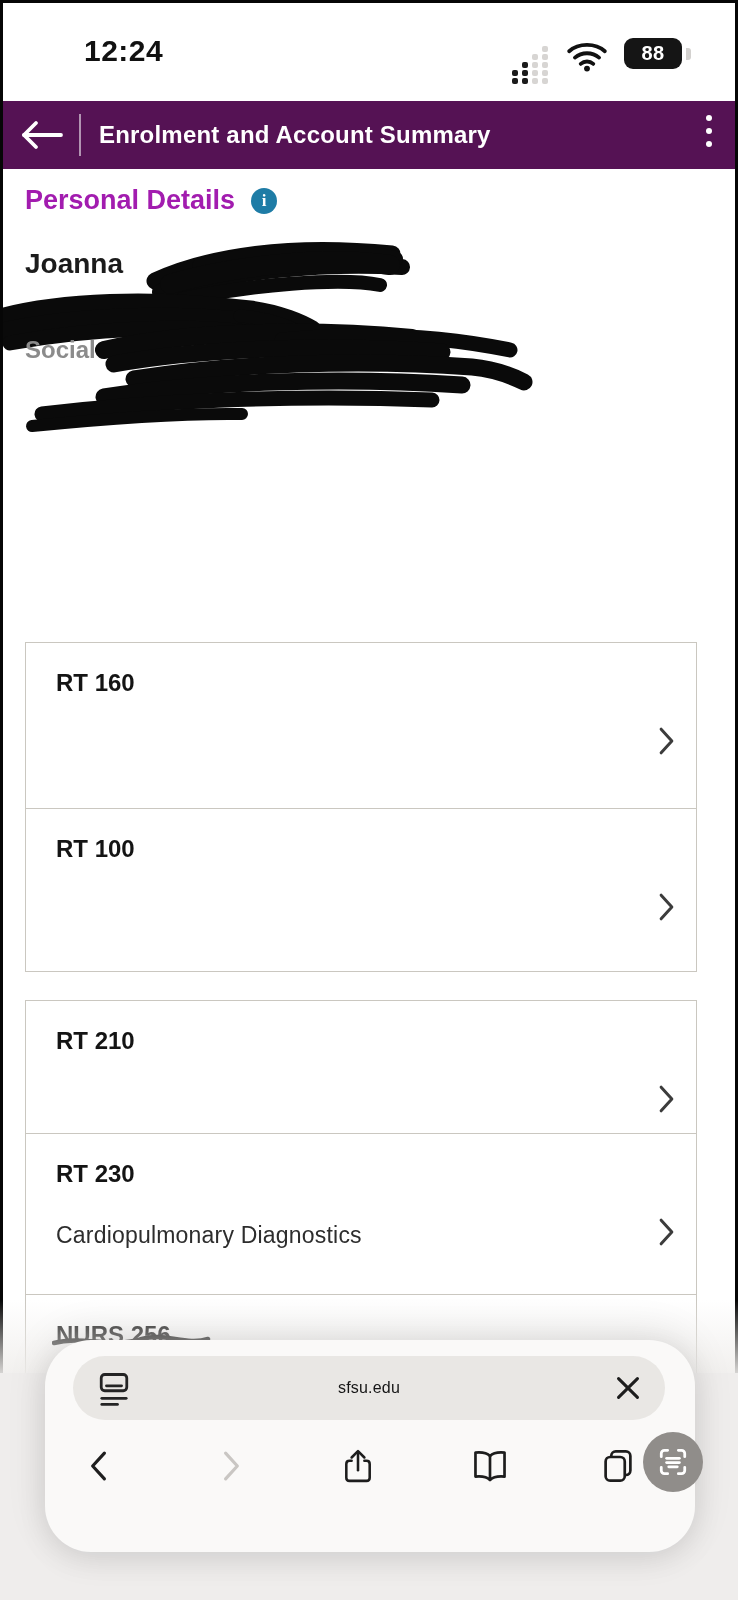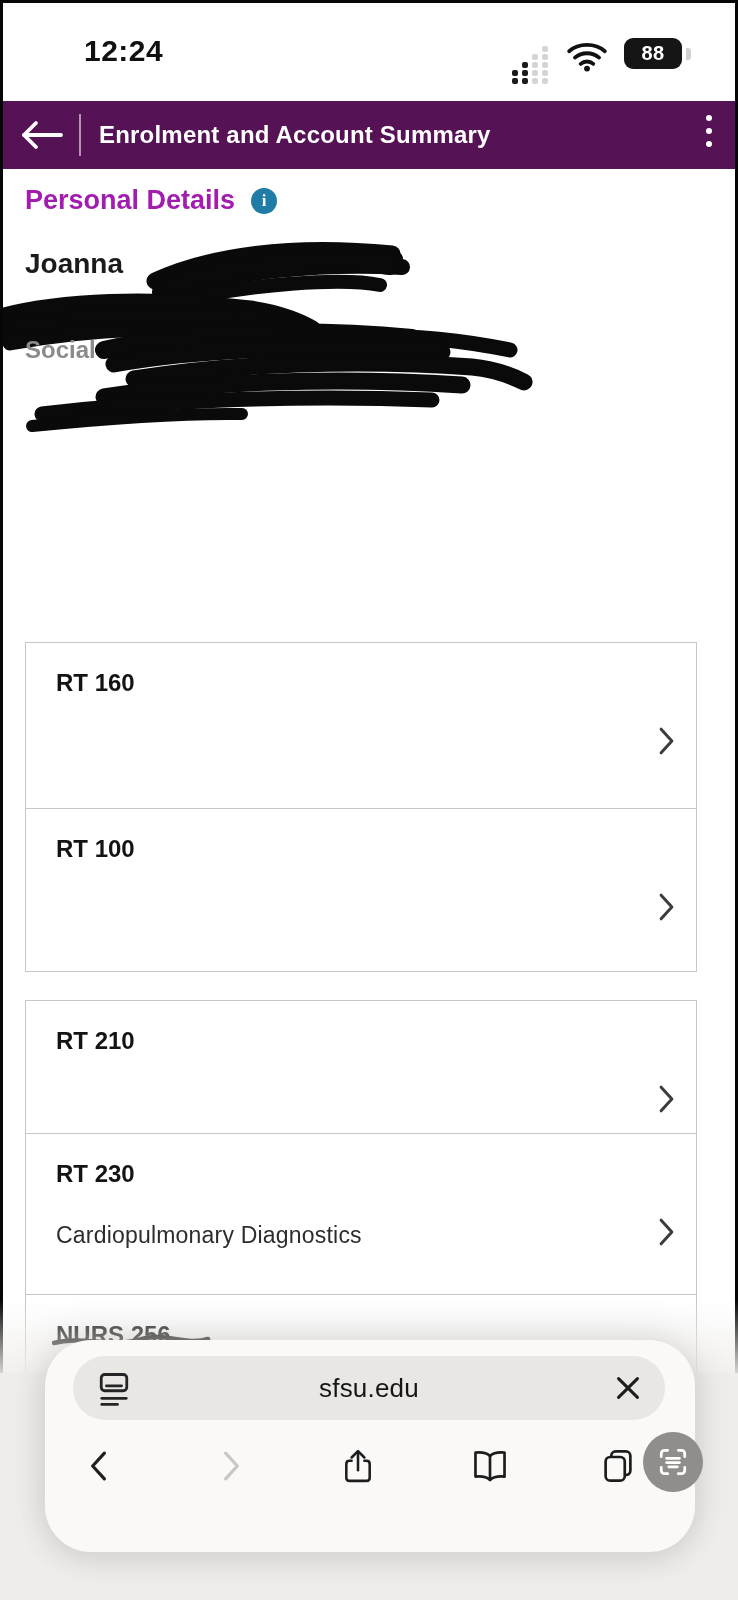--- a/index.html
+++ b/index.html
@@ -50,21 +50,21 @@
   .course-chevron{position:absolute;right:22px;top:84px;}
 
   
   .overlay-fade{left:0;top:1300px;width:738px;height:76px;z-index:55;
     background:linear-gradient(to bottom, rgba(242,240,238,0), rgba(240,238,236,.92));}
   .overlay-backdrop{left:0;top:1373px;width:738px;height:227px;background:#efedec;z-index:55;}
   .toolbar-card{left:45px;top:1340px;width:650px;height:212px;border-radius:46px;background:#faf9f8;
     box-shadow:0 -6px 40px rgba(0,0,0,.10), 0 10px 30px rgba(0,0,0,.08);z-index:60;}
   .url-pill{position:absolute;left:28px;top:16px;width:592px;height:64px;border-radius:32px;background:#e9e7e4;
     display:flex;align-items:center;}
-  .url-text{position:absolute;left:0;right:0;text-align:center;font-size:26px;color:#161616;letter-spacing:.2px;}
+  .url-text{position:absolute;left:0;right:0;text-align:center;font-size:16px;color:#161616;letter-spacing:.2px;}
   .pill-page-btn{position:absolute;left:24px;top:15px;width:36px;height:36px;}
   .pill-close-btn{position:absolute;right:24px;top:19px;width:26px;height:26px;}
   .nav-btn{position:absolute;top:1444px;width:44px;height:44px;z-index:65;display:flex;align-items:center;justify-content:center;}
   .livetext-btn{left:643px;top:1432px;width:60px;height:60px;border-radius:50%;background:#908d8a;z-index:70;
     display:flex;align-items:center;justify-content:center;}
 </style>
 </head>
 <body>
 
 <div class="screen">

